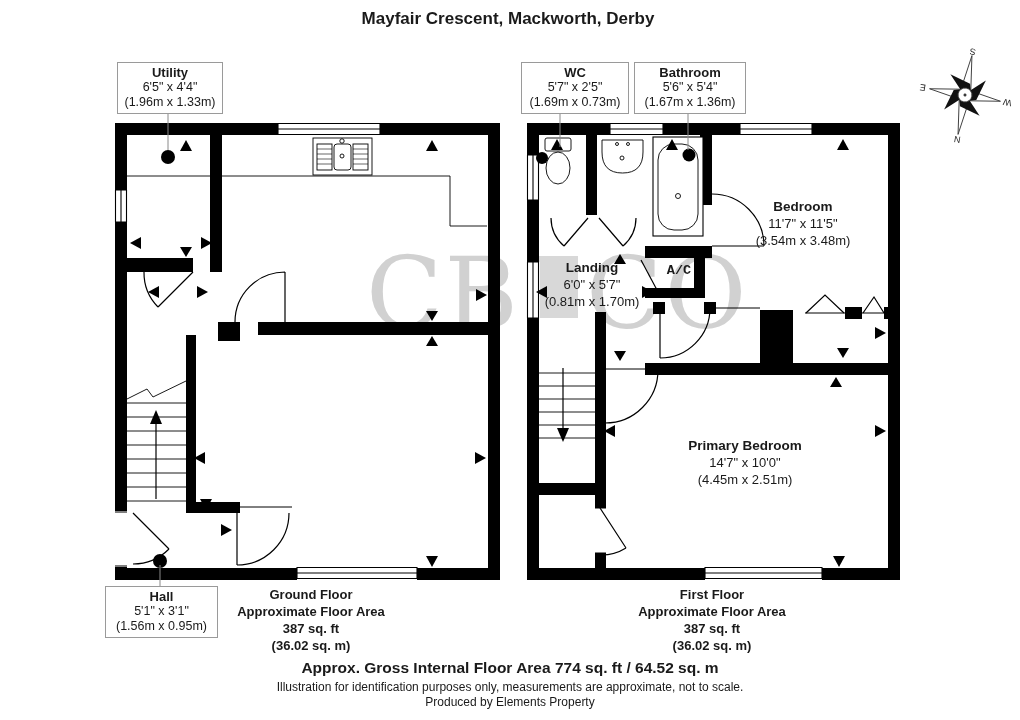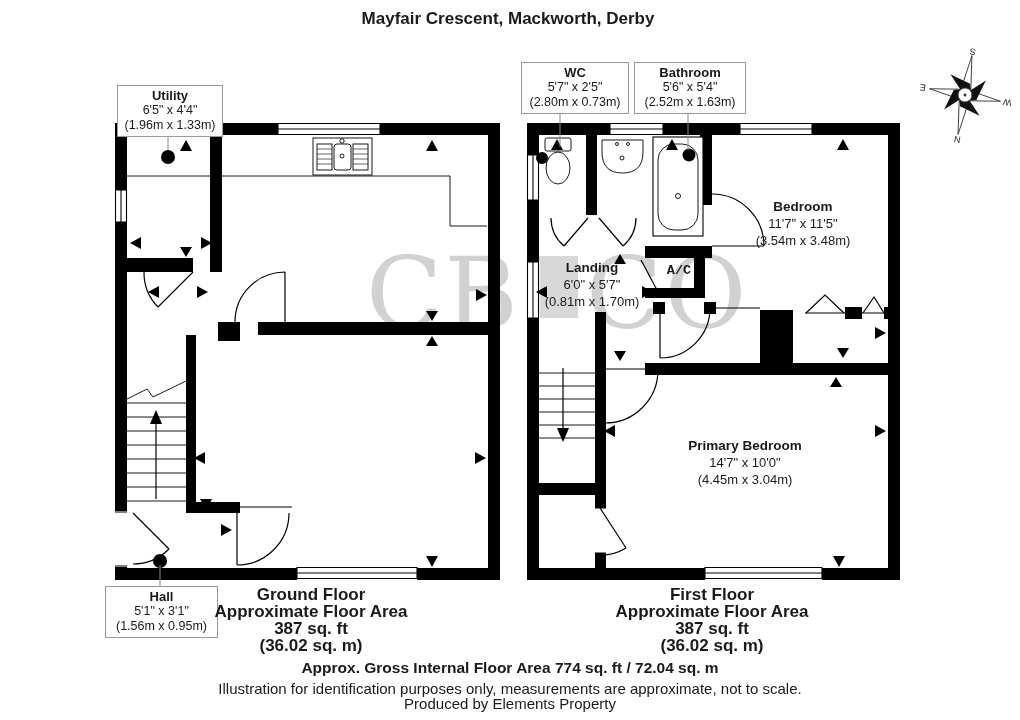--- a/index.html
+++ b/index.html
@@ -6,23 +6,23 @@
   #canvas{position:relative;width:1020px;height:720px;background:#fff;overflow:hidden;
           font-family:"Liberation Sans",sans-serif;color:#1a1a1a;}
   .abs{position:absolute;}
   .ctr{transform:translateX(-50%);text-align:center;}
   #title{font-size:17px;font-weight:bold;white-space:nowrap;}
   .room-label .nm{font-size:13.5px;font-weight:bold;line-height:17px;white-space:nowrap;}
   .room-label .dim{font-size:13px;line-height:17px;white-space:nowrap;}
   .label-box{border:1px solid #9a9a9a;background:#fff;padding:2px 3px 3px 3px;text-align:center;}
   .label-box .nm{font-size:13px;font-weight:bold;line-height:15px;white-space:nowrap;}
   .label-box .dim{font-size:12.5px;line-height:15px;white-space:nowrap;}
-  .floor-block div{font-size:17px;font-weight:bold;line-height:17px;white-space:nowrap;}
+  .floor-block div{font-size:13px;font-weight:bold;line-height:17px;white-space:nowrap;}
   #footer-main{font-size:15.5px;font-weight:bold;white-space:nowrap;}
-  .footer-small{font-size:15px;white-space:nowrap;}
+  .footer-small{font-size:12px;white-space:nowrap;}
   #watermark{left:366px;top:244px;font-family:"DejaVu Serif",serif;font-size:100px;line-height:100px;
              color:#c9c9c9;letter-spacing:2px;opacity:.85;white-space:nowrap;}
   #watermark .wm-block{display:inline-block;width:50px;height:62px;background:#d2d2d2;
              margin:0 8px;vertical-align:10px;}
   svg{display:block;}
 </style>
 </head>
 <body>
 
 <div id="canvas">
@@ -222,34 +222,34 @@
         <text x="50" y="8">N</text>
         <text x="50" y="97">S</text>
         <text x="93" y="53">E</text>
         <text x="7" y="53">W</text>
       </g>
     </g>
   </svg>
 
   <div id="title" class="abs ctr" style="left:508px;top:9px;">Mayfair Crescent, Mackworth, Derby</div>
 
-  <div class="abs label-box" style="left:117px;top:62px;width:98px;margin-top:23px;">
+  <div class="abs label-box" style="left:117px;top:62px;width:98px;">
     <div class="nm">Utility</div>
     <div class="dim">6'5" x 4'4"</div>
     <div class="dim">(1.96m x 1.33m)</div>
   </div>
   <div class="abs label-box" style="left:521px;top:62px;width:100px;">
     <div class="nm">WC</div>
     <div class="dim">5'7" x 2'5"</div>
-    <div class="dim">(2.80m x 0.73m)</div>
+    <div class="dim">(1.69m x 0.73m)</div>
   </div>
   <div class="abs label-box" style="left:634px;top:62px;width:104px;">
     <div class="nm">Bathroom</div>
     <div class="dim">5'6" x 5'4"</div>
-    <div class="dim">(2.52m x 1.63m)</div>
+    <div class="dim">(1.67m x 1.36m)</div>
   </div>
   <div class="abs label-box" style="left:105px;top:586px;width:105px;">
     <div class="nm">Hall</div>
     <div class="dim">5'1" x 3'1"</div>
     <div class="dim">(1.56m x 0.95m)</div>
   </div>
 
   <div class="abs ctr room-label" style="left:592px;top:259px;">
     <div class="nm">Landing</div>
     <div class="dim">6'0" x 5'7"</div>
@@ -259,33 +259,33 @@
     <div class="nm">A/C</div>
   </div>
   <div class="abs ctr room-label" style="left:803px;top:198px;">
     <div class="nm">Bedroom</div>
     <div class="dim">11'7" x 11'5"</div>
     <div class="dim">(3.54m x 3.48m)</div>
   </div>
   <div class="abs ctr room-label" style="left:745px;top:437px;text-align:center;">
     <div class="nm">Primary Bedroom</div>
     <div class="dim">14'7" x 10'0"</div>
-    <div class="dim">(4.45m x 3.04m)</div>
+    <div class="dim">(4.45m x 2.51m)</div>
   </div>
 
   <div class="abs ctr floor-block" style="left:311px;top:586px;">
     <div>Ground Floor</div>
     <div>Approximate Floor Area</div>
     <div>387 sq. ft</div>
     <div>(36.02 sq. m)</div>
   </div>
   <div class="abs ctr floor-block" style="left:712px;top:586px;">
     <div>First Floor</div>
     <div>Approximate Floor Area</div>
     <div>387 sq. ft</div>
     <div>(36.02 sq. m)</div>
   </div>
 
-  <div id="footer-main" class="abs ctr" style="left:510px;top:659px;">Approx. Gross Internal Floor Area 774 sq. ft / 72.04 sq. m</div>
+  <div id="footer-main" class="abs ctr" style="left:510px;top:659px;">Approx. Gross Internal Floor Area 774 sq. ft / 64.52 sq. m</div>
   <div class="abs ctr footer-small" style="left:510px;top:680px;">Illustration for identification purposes only, measurements are approximate, not to scale.</div>
   <div class="abs ctr footer-small" style="left:510px;top:695px;">Produced by Elements Property</div>
 
 </div>
 
 </body></html>

